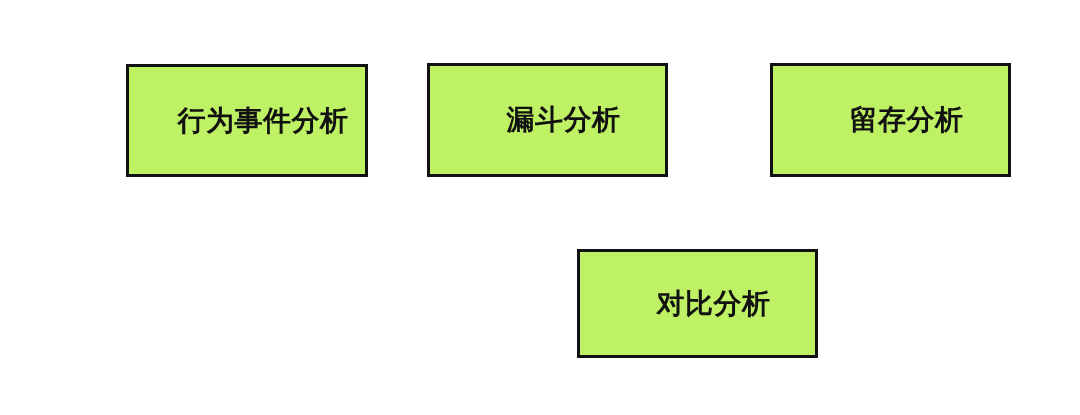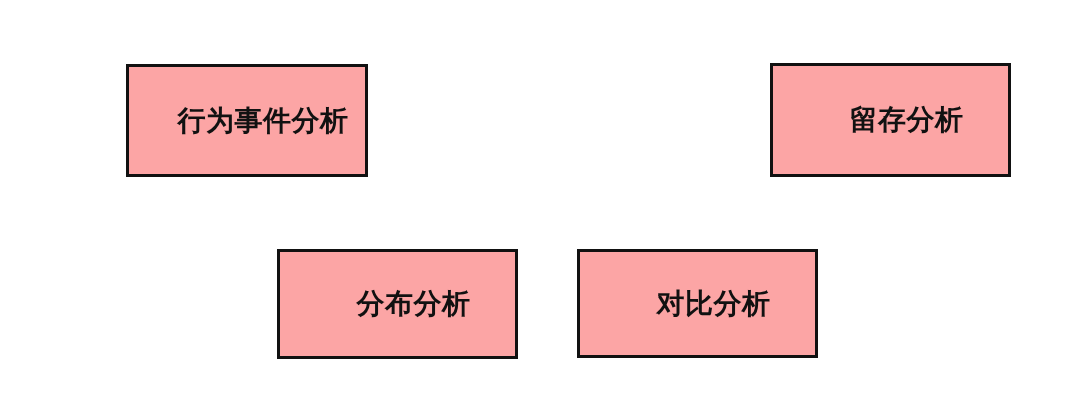--- a/index.html
+++ b/index.html
@@ -16,21 +16,21 @@
   }
   #diagram-canvas {
     position: relative;
     width: 1080px;
     height: 415px;
     background: #ffffff;
   }
   .node-box {
     position: absolute;
     box-sizing: border-box;
-    background: #fca5a5;
+    background: #bef264;
     border: 3px solid #111111;
     display: flex;
     align-items: center;
     justify-content: center;
     user-select: none;
     padding-left: 32px;
   }
   .node-label {
     font-family: "DejaVu Sans", "Liberation Sans", sans-serif;
     font-size: 28px;
@@ -52,26 +52,26 @@
 </style>
 </head>
 <body>
 
 <div id="diagram-canvas">
 
   <div class="node-box" id="node-behavior-event-analysis">
     <span class="node-label">行为事件分析</span>
   </div>
 
+  <div class="node-box" id="node-funnel-analysis">
+    <span class="node-label">漏斗分析</span>
+  </div>
 
   <div class="node-box" id="node-retention-analysis">
     <span class="node-label">留存分析</span>
   </div>
 
-  <div class="node-box" id="node-distribution-analysis">
-    <span class="node-label">分布分析</span>
-  </div>
 
   <div class="node-box" id="node-comparison-analysis">
     <span class="node-label">对比分析</span>
   </div>
 
 </div>
 
 </body></html>

